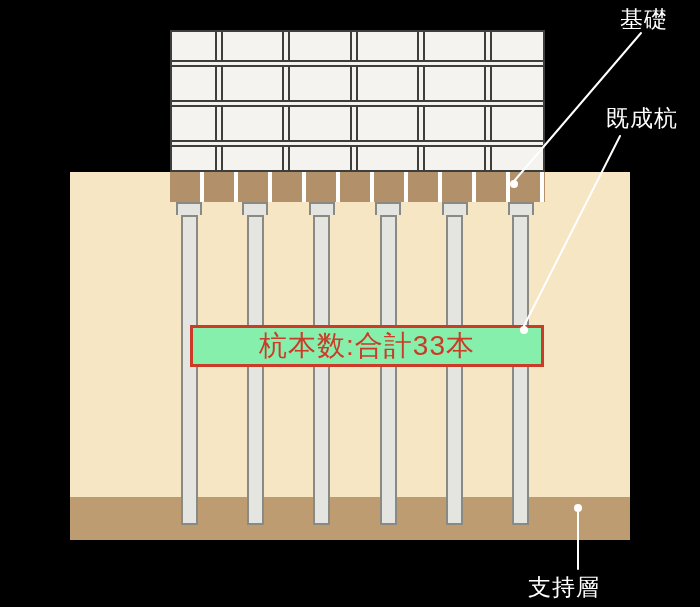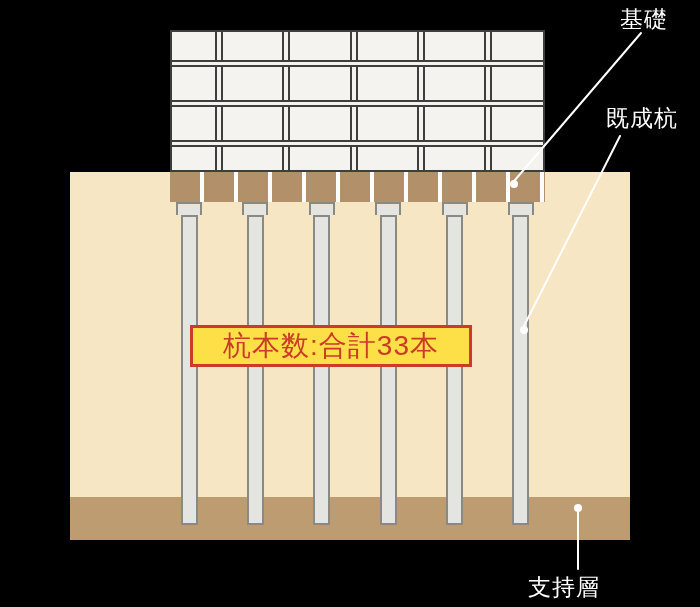--- a/index.html
+++ b/index.html
@@ -109,22 +109,22 @@
     text-align: right;
   }
   .label-foundation { left: 620px; top: 4px; }
   .label-pile { left: 606px; top: 103px; }
   .label-support { left: 528px; top: 572px; }
 
   
   .count-box {
     position: absolute;
     left: 190px; top: 325px;
-    width: 282px; height: 42px;
-    background: #fde047;
+    width: 354px; height: 42px;
+    background: #86efac;
     border: 3px solid var(--accent-red, #CC3A28);
     display: flex;
     align-items: center;
     justify-content: center;
   }
   .count-box span {
     color: var(--accent-red, #CC3A28);
     font-size: 28px;
     letter-spacing: 1px;
     white-space: nowrap;

